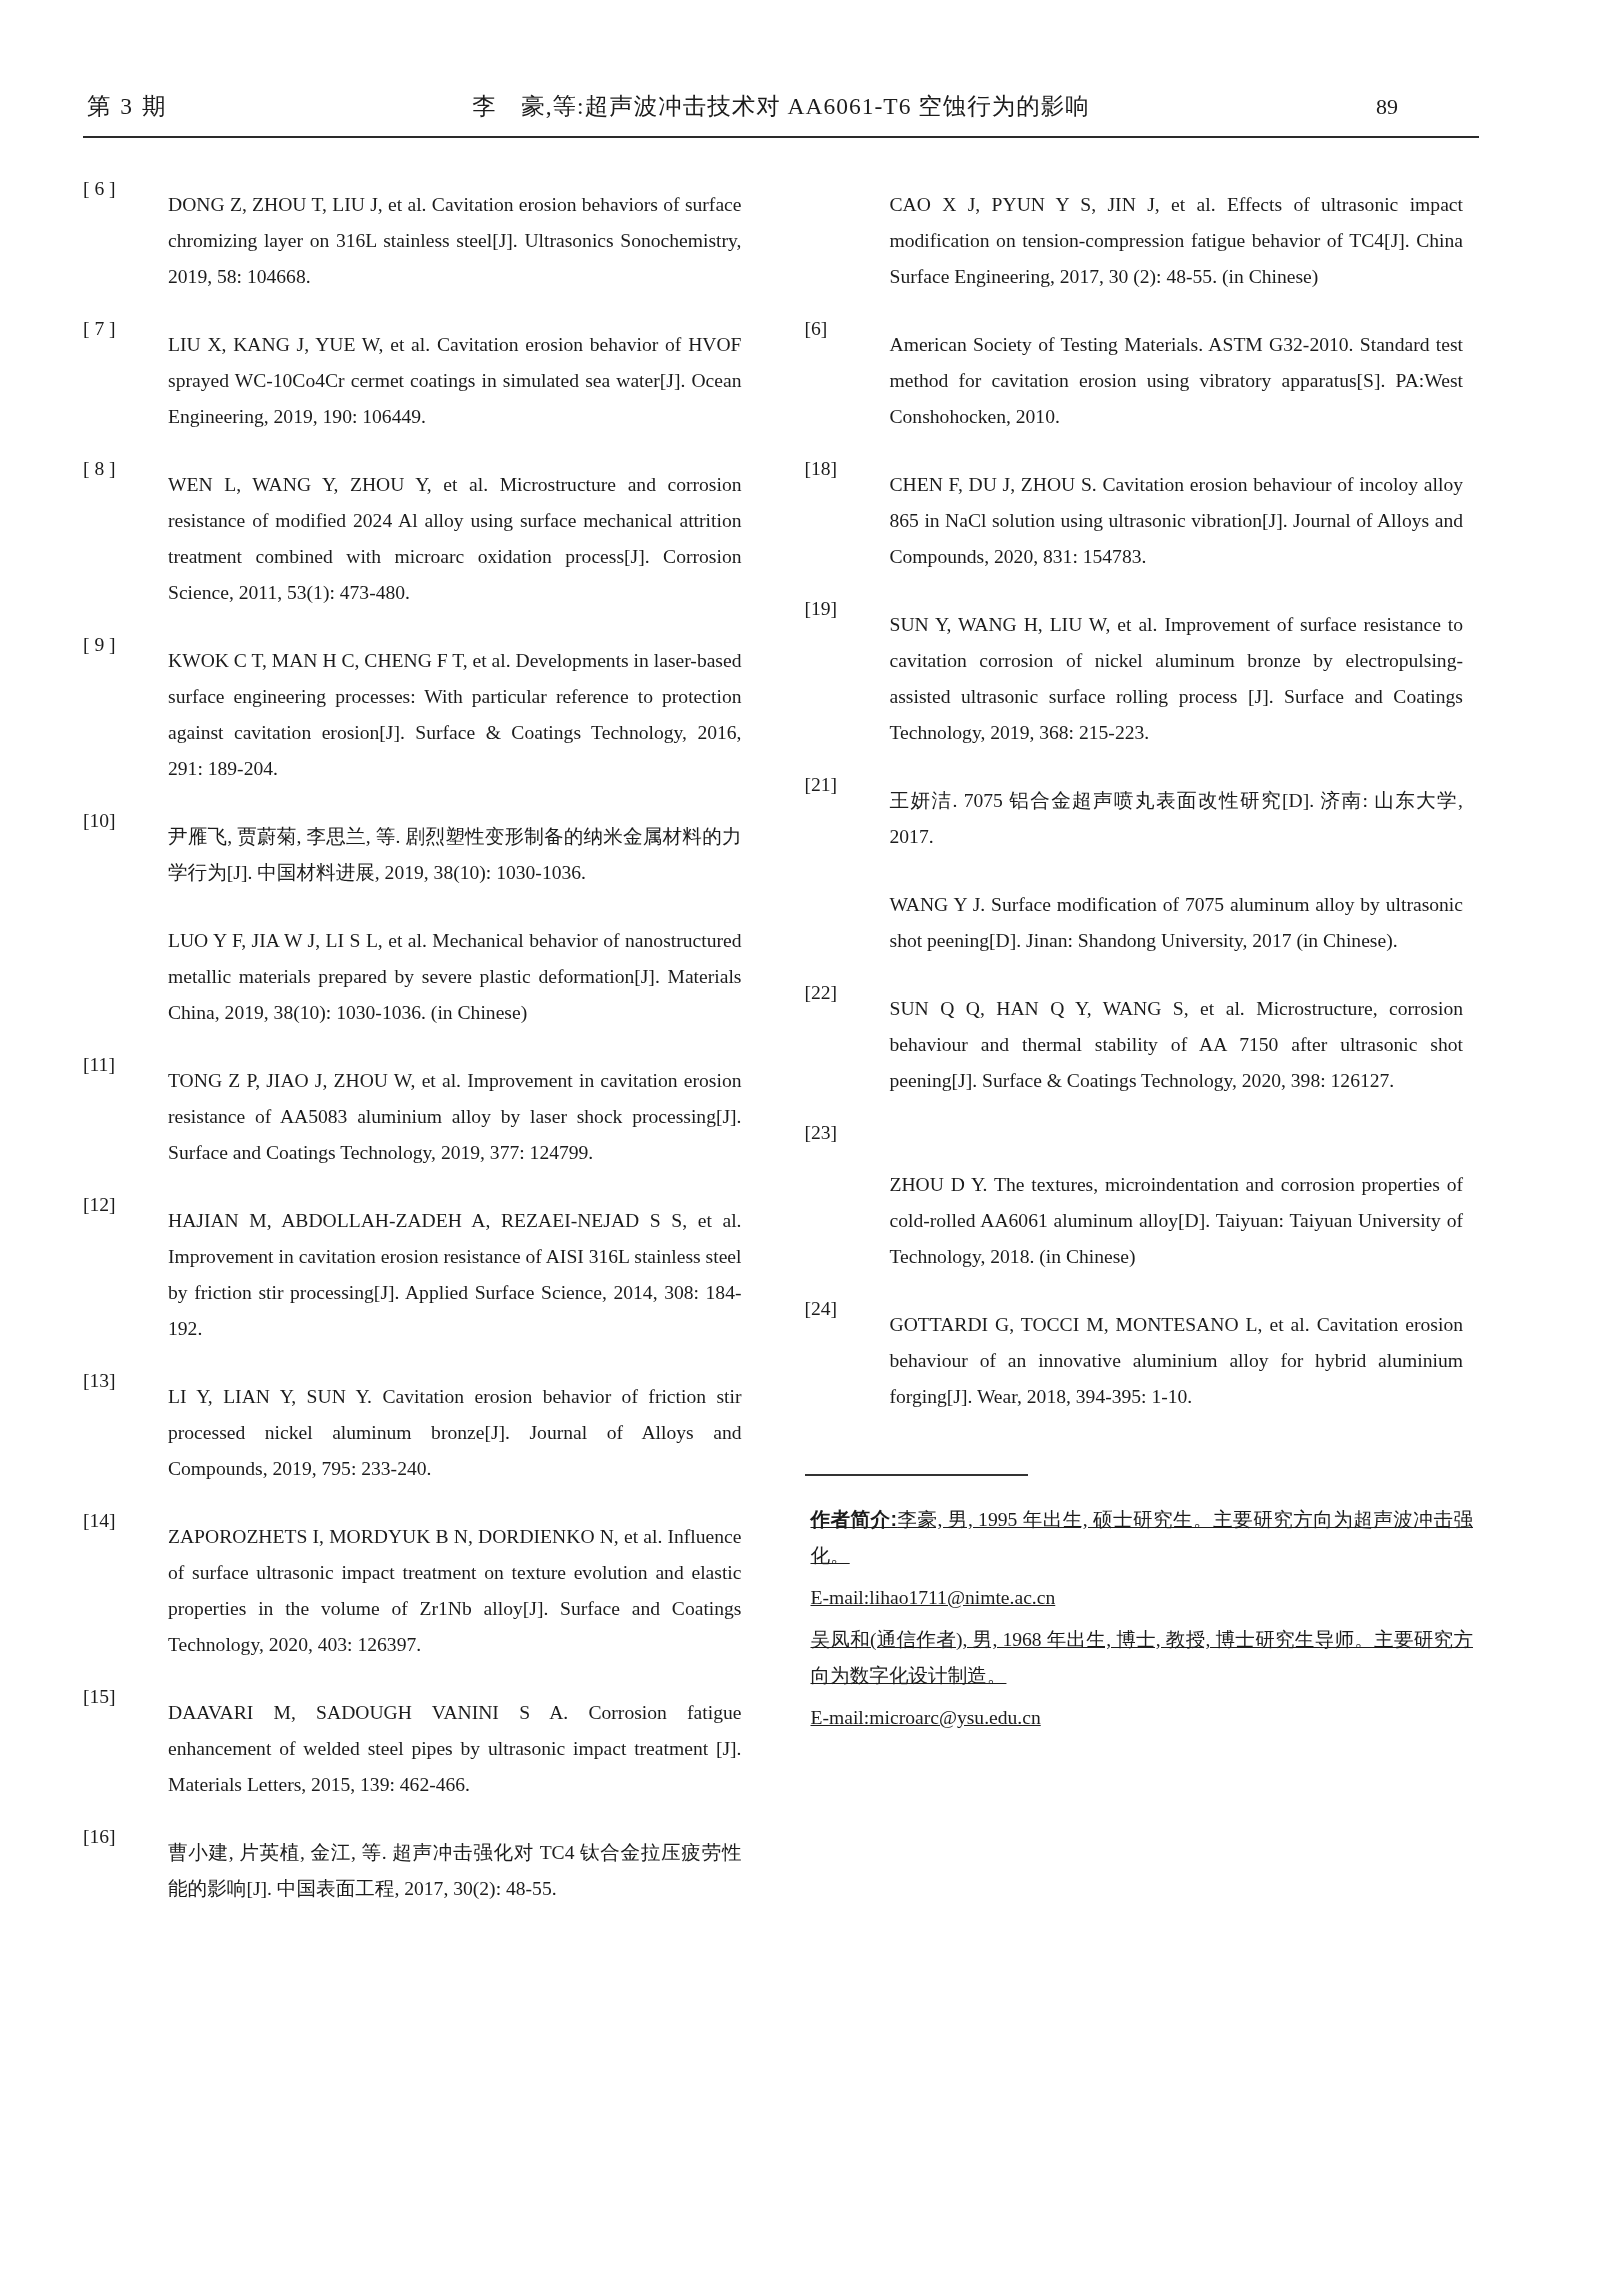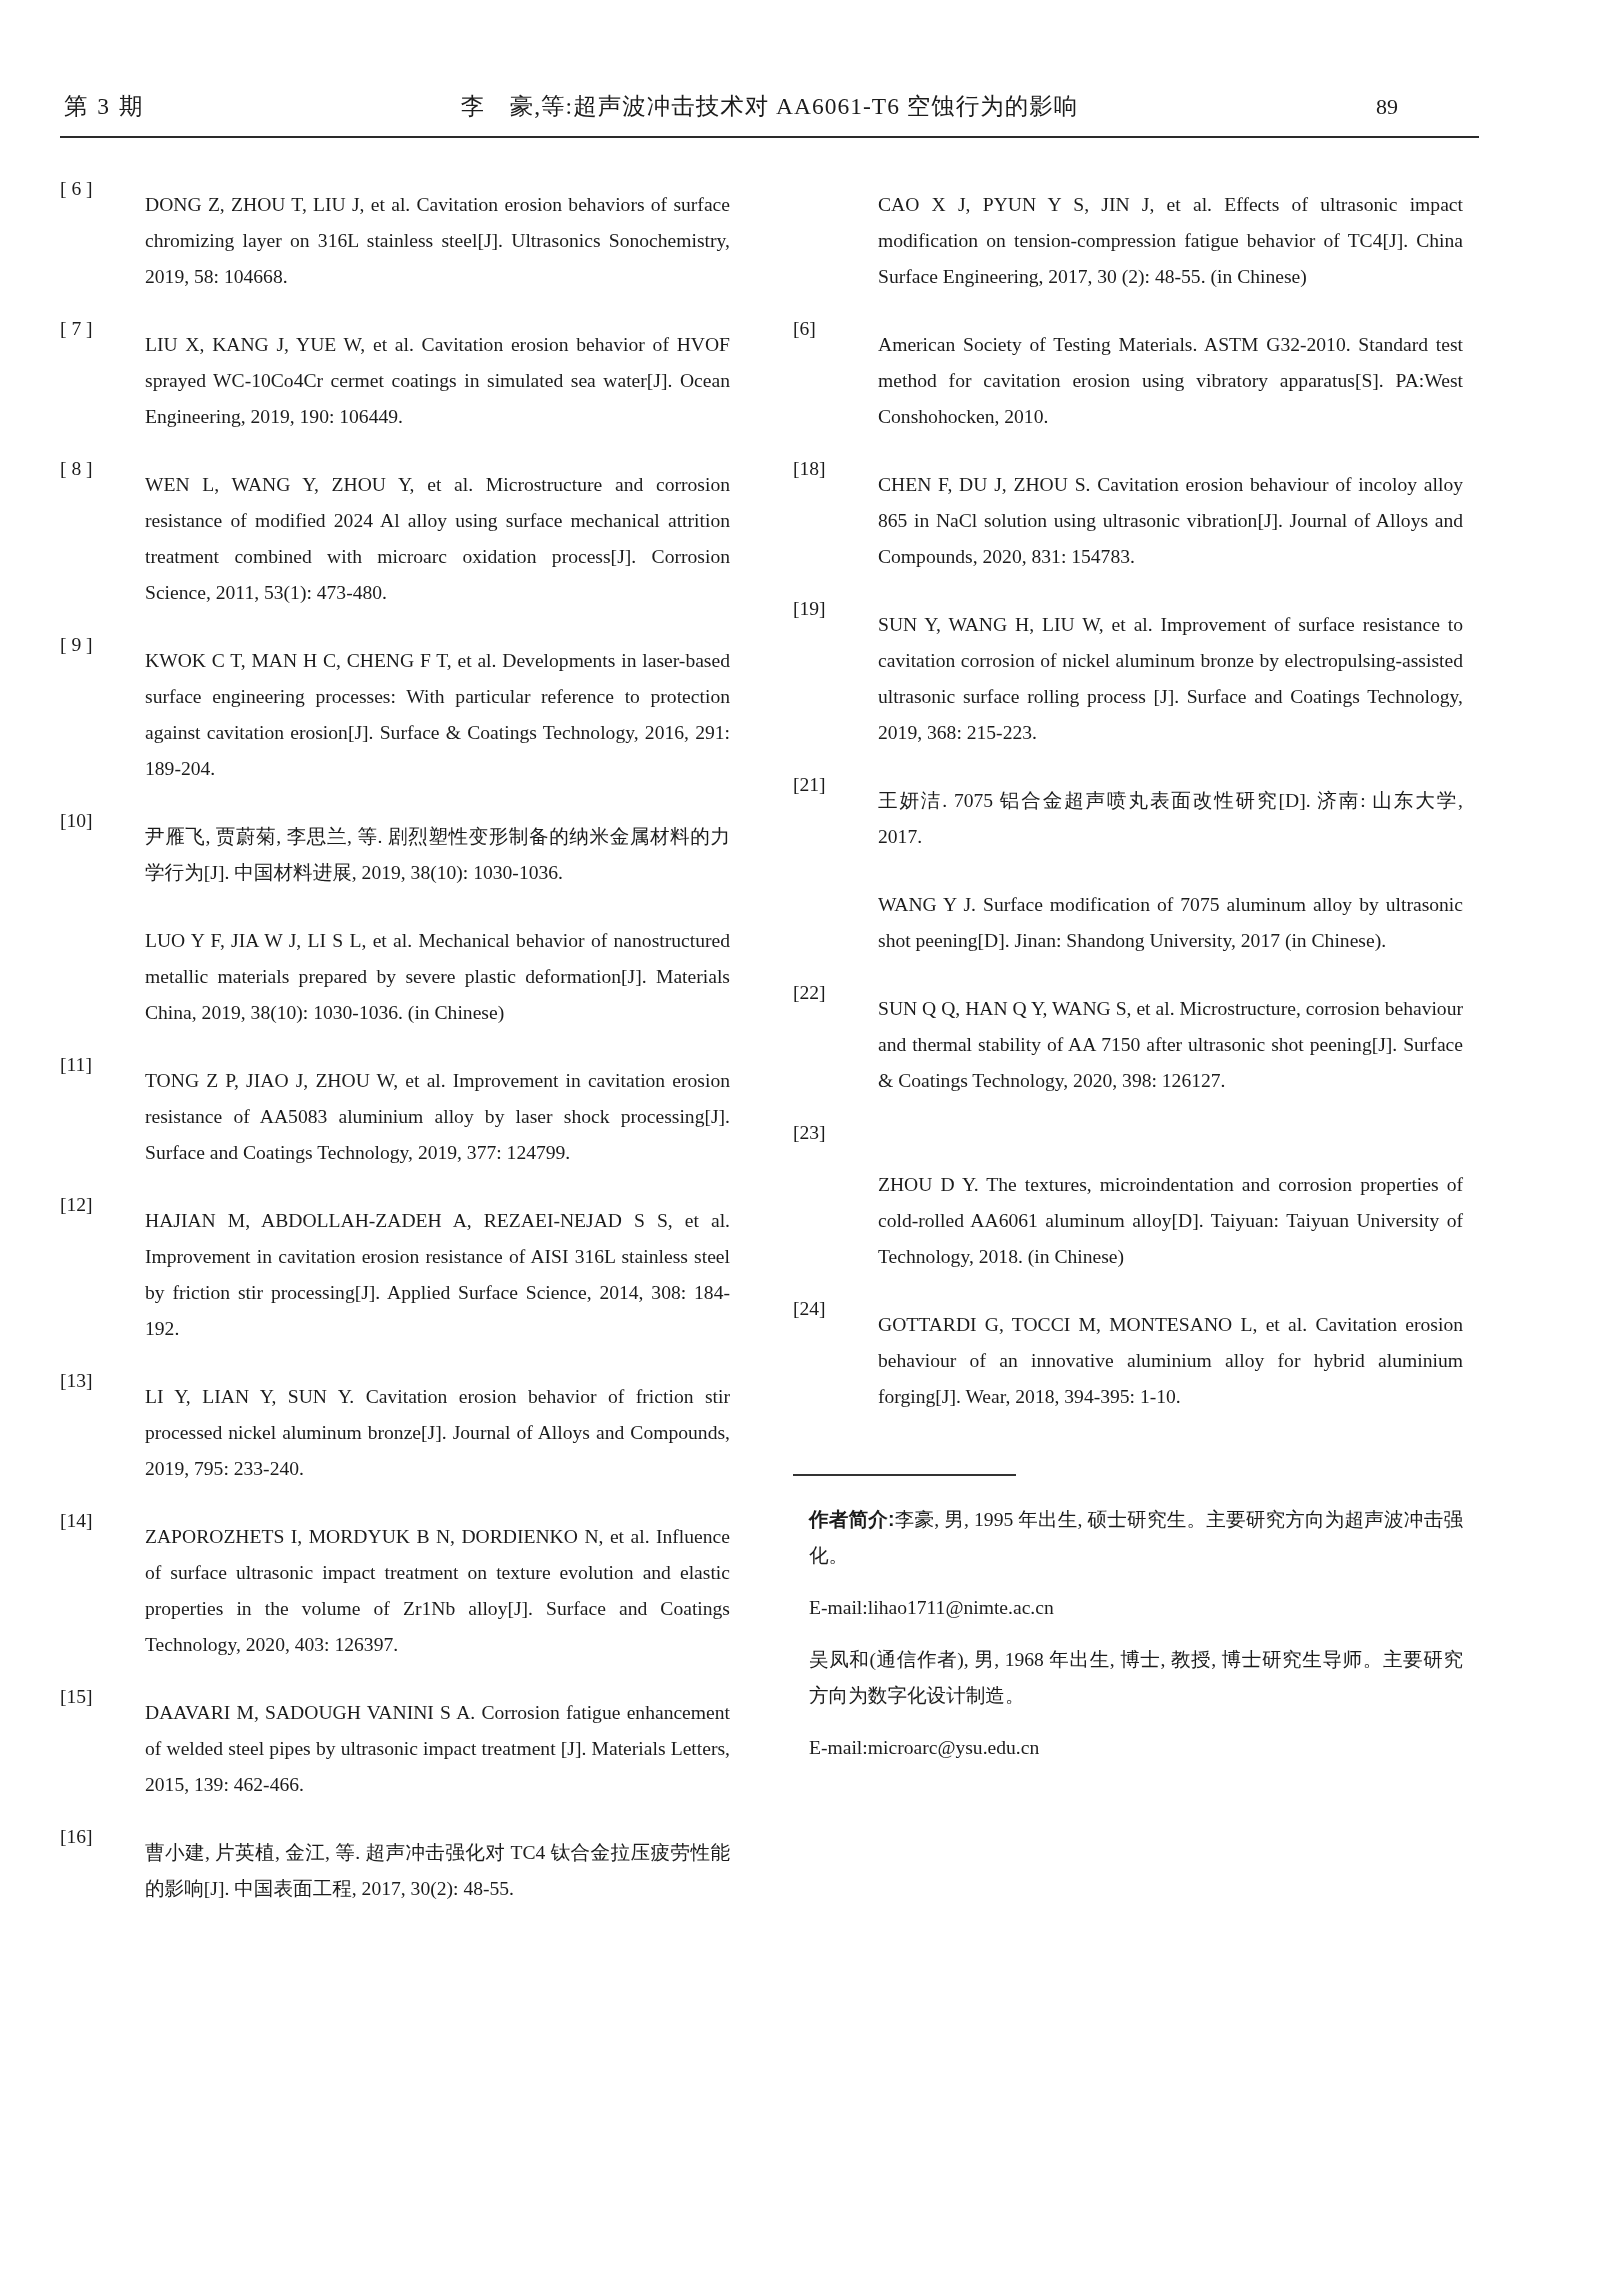--- a/index.html
+++ b/index.html
@@ -12,21 +12,21 @@
     height: 2293px;
     overflow: hidden;
     font-family: "Liberation Serif", "DejaVu Serif", serif;
     color: #1c1c1c;
     -webkit-font-smoothing: antialiased;
   }
   .page {
     box-sizing: border-box;
     width: 1621px;
     height: 2293px;
-    padding: 90px 142px 0 60px;
+    padding: 90px 142px 0 83px;
   }
   .page-header {
     display: flex;
     align-items: baseline;
     font-size: 23.5px;
     padding: 0 3.9px;
   }
   .hdr-issue {
     width: 176px;
     letter-spacing: 2px;
@@ -73,22 +73,23 @@
     font-size: 19.6px;
     line-height: 36px;
   }
   .bio-rule {
     width: 223px;
     border: none;
     border-top: 2px solid #333333;
     margin: 0 0 25.5px 0;
   }
   .bio-line {
-    margin: 16px;
+    margin: 6px;
     text-align: justify;
+    text-decoration: underline;
   }
   .bio-heading {
     font-family: "Liberation Sans", "DejaVu Sans", sans-serif;
     font-weight: bold;
     font-size: 19.6px;
   }
 </style>
 </head>
 <body>
 

